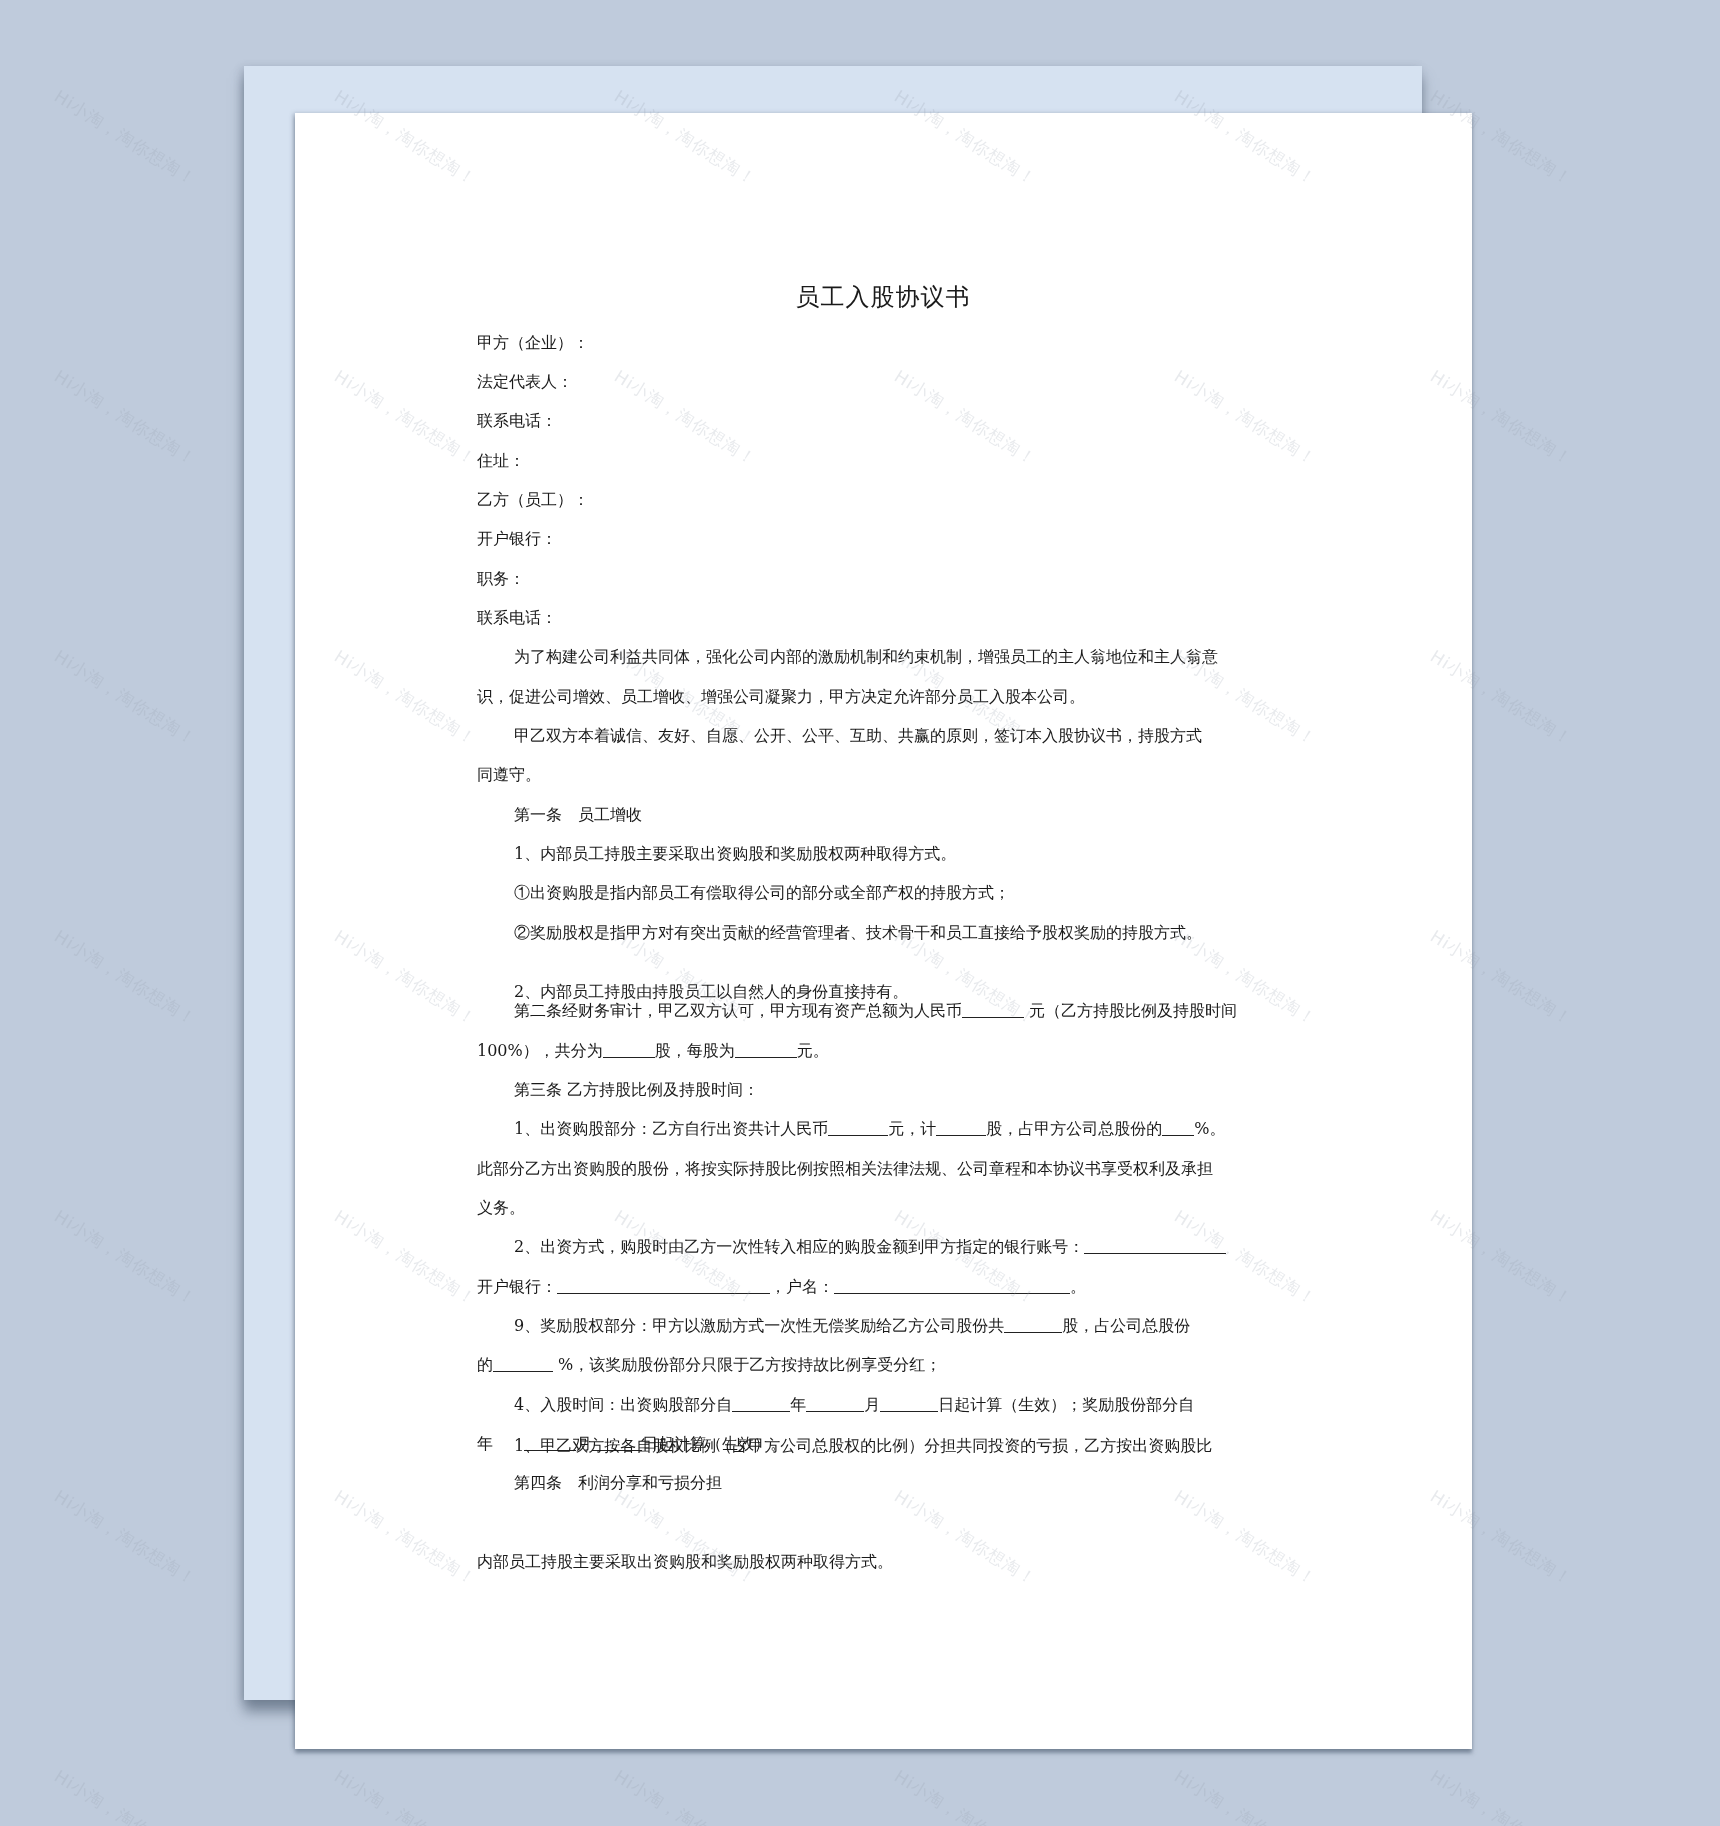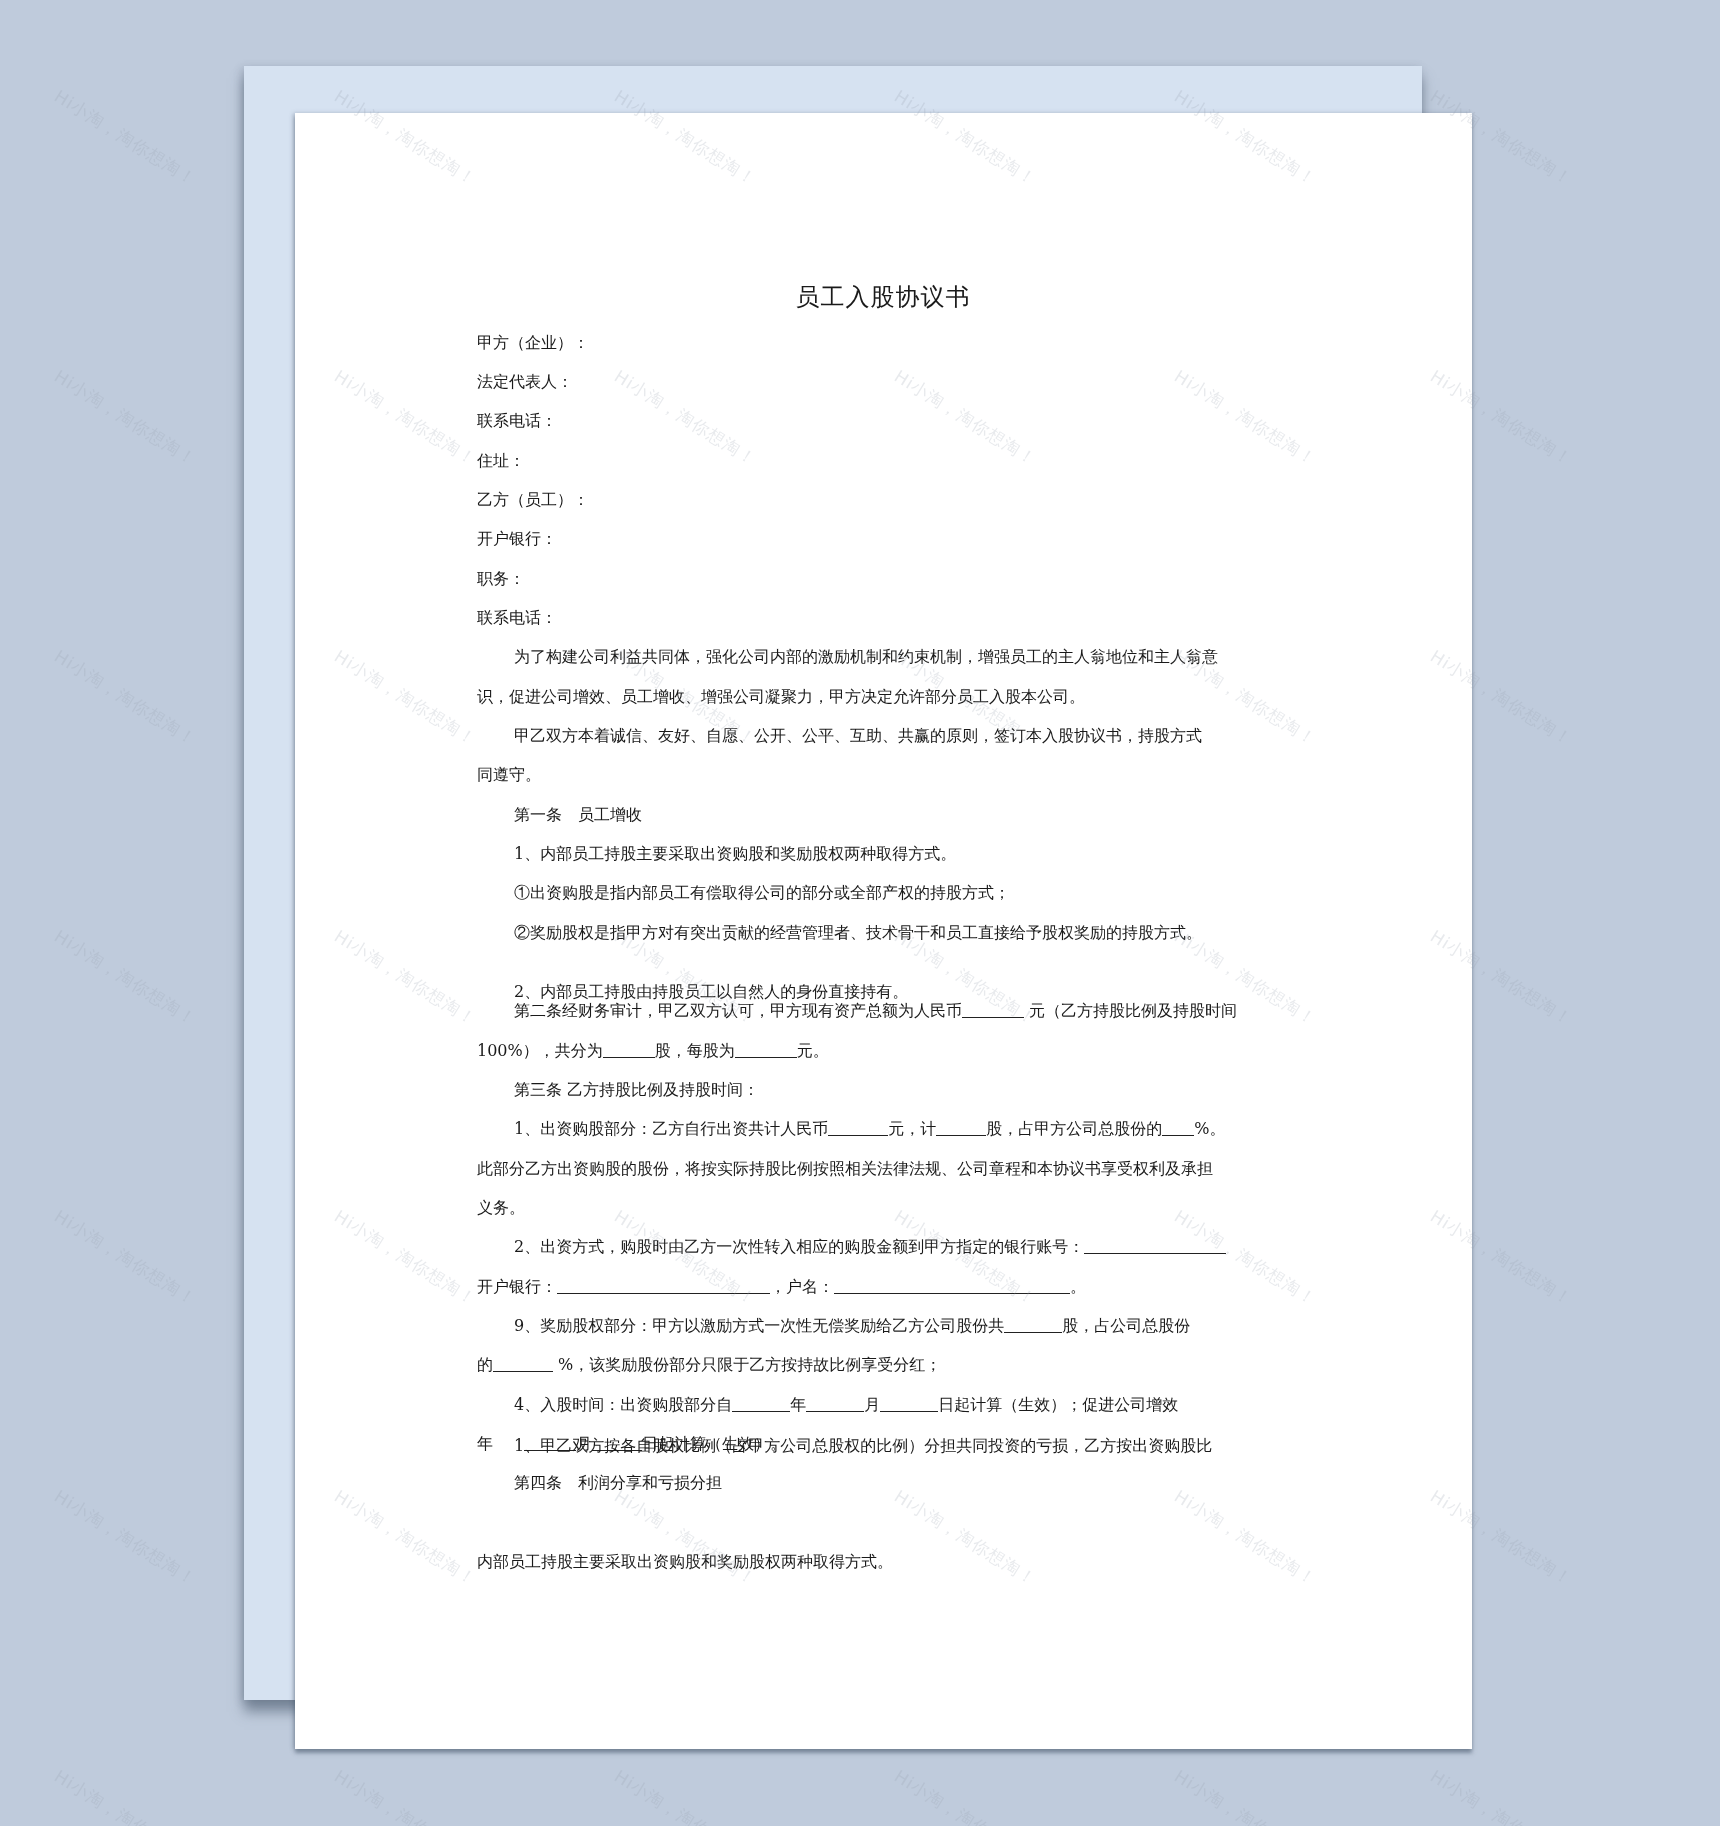--- a/index.html
+++ b/index.html
@@ -137,21 +137,21 @@
   </div>
 
   <div class="line indent" style="top:1312px">
     <span>9、奖励股权部分：甲方以激励方式一次性无偿奖励给乙方公司股份共</span><span class="blank" style="width:58px"></span><span>股，占公司总股份</span>
   </div>
   <div class="line" style="top:1351px">
     <span>的</span><span class="blank" style="width:60px"></span><span> %，该奖励股份部分只限于乙方按持故比例享受分红；</span>
   </div>
 
   <div class="line indent" style="top:1391px">
-    <span>4、入股时间：出资购股部分自</span><span class="blank" style="width:58px"></span><span>年</span><span class="blank" style="width:58px"></span><span>月</span><span class="blank" style="width:58px"></span><span>日起计算（生效）；促进公司增效</span>
+    <span>4、入股时间：出资购股部分自</span><span class="blank" style="width:58px"></span><span>年</span><span class="blank" style="width:58px"></span><span>月</span><span class="blank" style="width:58px"></span><span>日起计算（生效）；奖励股份部分自</span>
   </div>
   <div class="line" style="top:1430px">
     <span>年　 </span><span class="blank" style="width:52px; margin-left:10px"></span><span>月</span><span class="blank" style="width:50px"></span><span>日起计算（生效）。</span>
   </div>
 
   <div class="line indent" style="top:1469px">第四条　利润分享和亏损分担</div>
   <div class="line indent" style="top:1432px">1、甲乙双方按各自股权比例（占甲方公司总股权的比例）分担共同投资的亏损，乙方按出资购股比</div>
   <div class="line" style="top:1548px">内部员工持股主要采取出资购股和奖励股权两种取得方式。</div>
 </div>
 

